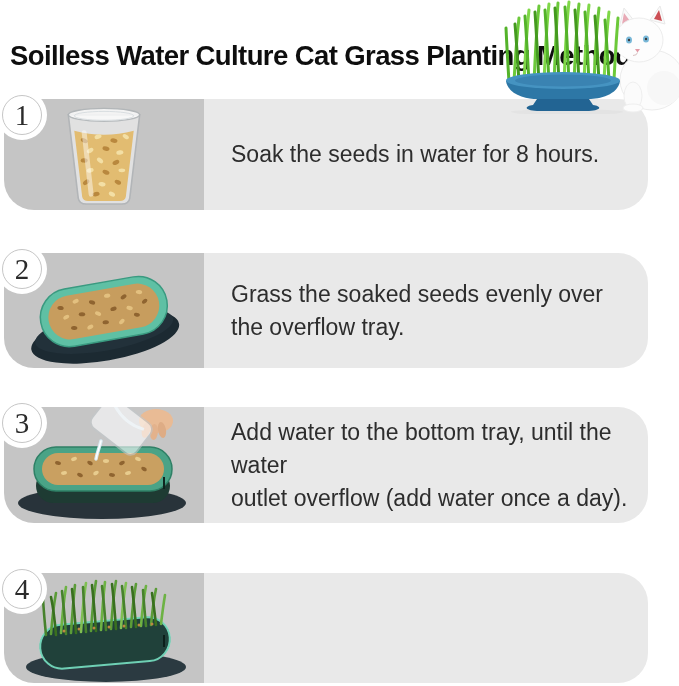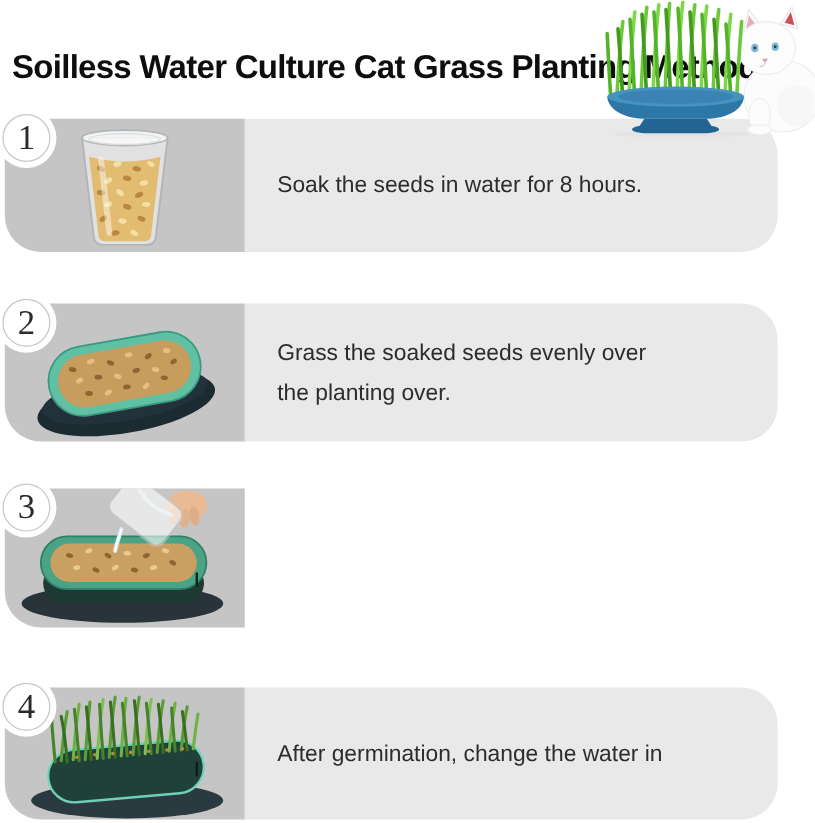--- a/index.html
+++ b/index.html
@@ -6,21 +6,21 @@
   body{width:679px;height:686px;background:#ffffff;font-family:"Liberation Sans",sans-serif;position:relative;overflow:hidden;}
   .page{position:absolute;inset:0;}
   .title{position:absolute;left:10px;top:40px;font-size:27.5px;font-weight:bold;letter-spacing:-0.6px;color:#0e0e0e;white-space:nowrap;z-index:1;}
   .hero{position:absolute;top:0;right:0;width:182px;height:114px;z-index:2;}
   .step{position:absolute;left:4px;width:644px;display:flex;z-index:1;}
   #step-1{top:99px;height:111px;}
   #step-2{top:253px;height:115px;}
   #step-3{top:407px;height:116px;}
   #step-4{top:573px;height:110px;}
   .step .imgpanel{width:200px;flex:0 0 200px;background:#c5c5c5;border-radius:30px 0 0 30px;display:flex;align-items:center;justify-content:center;overflow:hidden;}
-  .step .txtpanel{flex:1;background:#e9e9e9;border-radius:0 30px 30px 0;display:flex;flex-direction:column;justify-content:center;padding-left:27px;color:#2d2d2d;font-size:19px;line-height:33px;}
+  .step .txtpanel{flex:1;background:#e9e9e9;border-radius:0 30px 30px 0;display:flex;flex-direction:column;justify-content:center;padding-left:27px;color:#2d2d2d;font-size:23px;line-height:33px;}
   .badge{position:absolute;left:-2px;top:-4px;width:38px;height:38px;border-radius:50%;background:#ffffff;border:1px solid #c6c6c6;box-shadow:0 0 0 5px #ffffff;display:flex;align-items:center;justify-content:center;font-family:"Liberation Serif",serif;font-size:29px;color:#2b2b2b;z-index:3;}
   svg{display:block;}
 </style>
 </head>
 <body>
 
 <div class="page">
 
   <div class="title">Soilless Water Culture Cat Grass Planting Method</div>
 
@@ -152,21 +152,21 @@
             <ellipse cx="84" cy="70" rx="3.2" ry="2" fill="#e3c07f" transform="rotate(-20 84 70)"></ellipse>
             <ellipse cx="100" cy="68" rx="3.2" ry="2" fill="#8f6430" transform="rotate(5 100 68)"></ellipse>
             <ellipse cx="116" cy="70" rx="3.2" ry="2" fill="#e3c07f" transform="rotate(-35 116 70)"></ellipse>
             <ellipse cx="132" cy="66" rx="3" ry="1.9" fill="#8f6430" transform="rotate(20 132 66)"></ellipse>
           </g>
         </g>
       </svg>
     </div>
     <div class="txtpanel">
       <div>Grass the soaked seeds evenly over</div>
-      <div>the planting over.</div>
+      <div>the overflow tray.</div>
     </div>
   </div>
 
   <div class="step" id="step-3">
     <div class="badge">
         <span>3</span>
       </div>
     <div class="imgpanel">
       <svg width="200" height="116" viewBox="0 0 200 116">
         <ellipse cx="98" cy="96" rx="84" ry="16" fill="#28333a"></ellipse>
@@ -194,20 +194,24 @@
           <ellipse cx="150" cy="25" rx="4" ry="8" fill="#e3b28c" transform="rotate(5 150 25)"></ellipse>
           <ellipse cx="158" cy="23" rx="4" ry="8" fill="#deac85" transform="rotate(-10 158 23)"></ellipse>
         </g>
         <g transform="translate(118,18) rotate(38)">
           <rect x="-28" y="-18" width="56" height="38" rx="8" fill="#fdfeff" opacity="0.6" stroke="#c2c7ca" stroke-width="1.8"></rect>
           <path d="M-20,-12 Q0,-2 20,-10" stroke="#eef4f7" stroke-width="3" fill="none" opacity="0.9"></path>
         </g>
         <path d="M97,34 C95,42 93,46 92,52" stroke="#d9edf5" stroke-width="3.5" fill="none" opacity="0.95" stroke-linecap="round"></path>
         <path d="M97,34 C95,42 93,46 92,52" stroke="#ffffff" stroke-width="1.4" fill="none" stroke-linecap="round"></path>
       </svg>
+    </div>
+    <div class="txtpanel">
+      <div>Add water to the bottom tray, until the water</div>
+      <div>outlet overflow (add water once a day).</div>
     </div>
   </div>
 
   <div class="step" id="step-4">
     <div class="badge">
         <span>4</span>
       </div>
     <div class="imgpanel">
       <svg width="200" height="110" viewBox="0 0 200 110">
         <ellipse cx="102" cy="94" rx="80" ry="15" fill="#2b3a41"></ellipse>
@@ -247,17 +251,16 @@
           <circle cx="90" cy="55" r="1.5" fill="#bb8a42"></circle>
             <circle cx="105" cy="54" r="1.5" fill="#bb8a42"></circle>
           <circle cx="120" cy="53" r="1.5" fill="#bb8a42"></circle>
             <circle cx="135" cy="52" r="1.5" fill="#bb8a42"></circle>
           <circle cx="148" cy="51" r="1.5" fill="#bb8a42"></circle>
         </g>
         <line x1="160" y1="62" x2="160" y2="74" stroke="#0c1f1a" stroke-width="2"></line>
       </svg>
     </div>
     <div class="txtpanel">
-      <div>After germination, change the water in</div>
     </div>
   </div>
 
 </div>
 
 </body></html>

